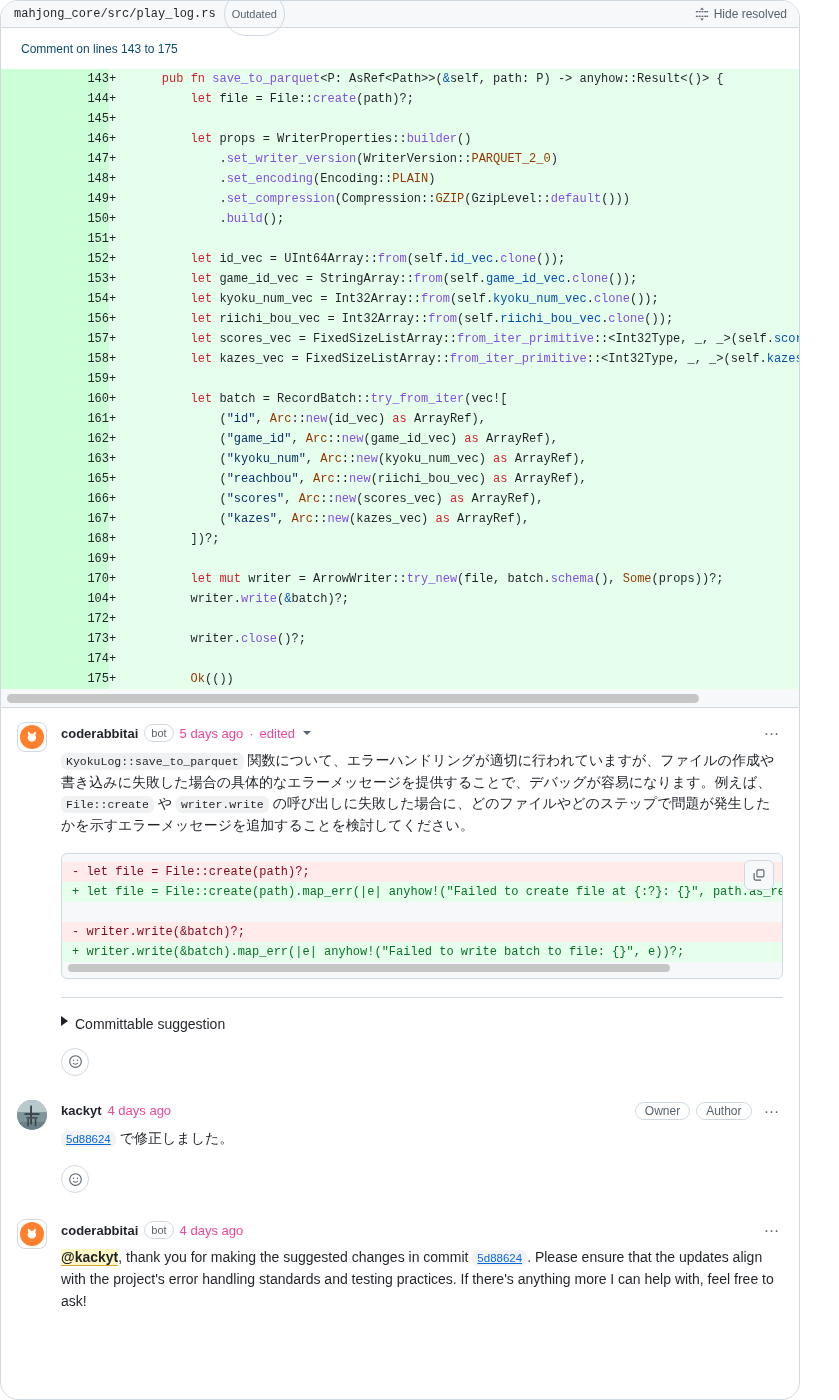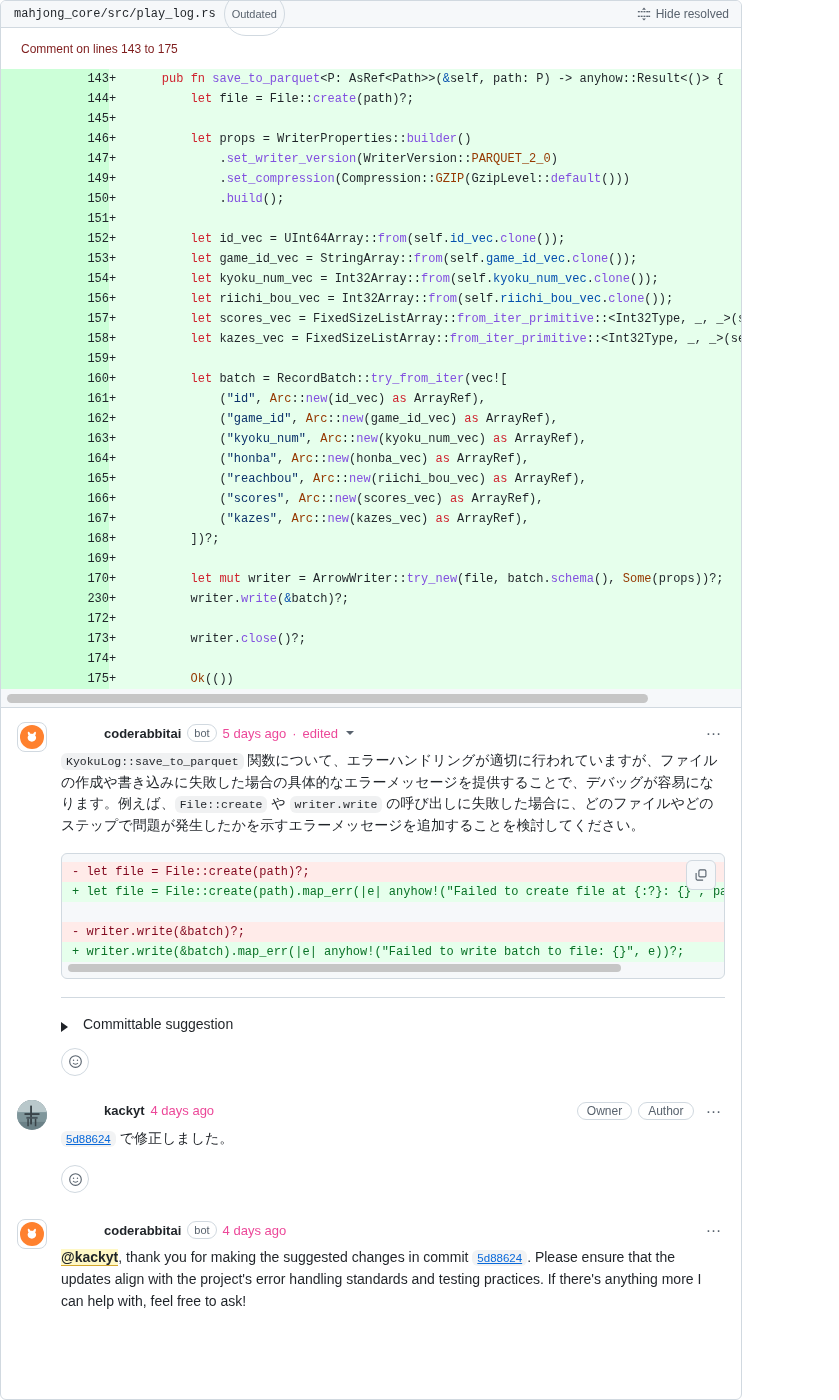--- a/index.html
+++ b/index.html
@@ -10,25 +10,25 @@
   body {
     width: 839px;
     height: 1400px;
     font-family: "Liberation Sans", sans-serif;
     font-size: 14px;
     color: #1f2328;
     overflow: hidden;
   }
   .page {
     position: relative;
-    width: 742px;
+    width: 800px;
     height: 1400px;
     box-sizing: border-box;
     border: 1px solid #d1d9e0;
-    border-radius: 6px;
+    border-radius: 18px;
     overflow: hidden;
     background: #fff;
   }
 
   
   .file-header {
     display: flex;
     align-items: center;
     height: 27px;
     padding: 0 12px 0 13px;
@@ -66,21 +66,21 @@
   }
   .hide-resolved svg { display: block; }
 
   
   .comment-on-lines {
     height: 41px;
     display: flex;
     align-items: center;
     padding-left: 20px;
     font-size: 12px;
-    color: #7f1d1d;
+    color: #0c4a6e;
     background: #fff;
     box-sizing: border-box;
   }
 
   
   .diff-wrap {
     position: relative;
     background: #e6ffec;
     overflow: hidden;
   }
@@ -177,21 +177,20 @@
     background: #7d9196;
     display: block;
   }
 
   .comment-head {
     display: flex;
     align-items: center;
     height: 22px;
     gap: 6px;
     font-size: 13px;
-    margin-left: 43px;
   }
   .author {
     font-weight: bold;
     color: #1f2328;
     font-size: 13px;
   }
   .bot-tag {
     border: 1px solid #d1d9e0;
     border-radius: 2em;
     padding: 0 6px;
@@ -299,22 +298,22 @@
   .sugg-scroll .thumb {
     height: 8px; border-radius: 5px; background: #c6c6c6; width: 85%;
   }
   .sugg-divider {
     height: 1px;
     background: #d1d9e0;
     margin: 18px 0 0 0;
   }
   .committable {
     display: flex;
-    align-items: flex-end;
-    gap: 15px;
+    align-items: flex-start;
+    gap: 7px;
     margin-top: 18px;
     font-size: 14px;
     color: #1f2328;
     cursor: pointer;
   }
   .tri {
     width: 0; height: 0;
     border-top: 5px solid transparent;
     border-bottom: 5px solid transparent;
     border-left: 7px solid #1f2328;
@@ -383,20 +382,25 @@
             <td class="ln">146</td>
             <td class="marker">+</td>
             <td class="code"><span class="pl">        </span><span class="k">let</span><span class="pl"> props = WriterProperties::</span><span class="fn">builder</span><span class="pl">()</span></td>
           </tr>
           <tr>
             <td class="ln">147</td>
             <td class="marker">+</td>
             <td class="code"><span class="pl">            .</span><span class="fn">set_writer_version</span><span class="pl">(WriterVersion::</span><span class="ma">PARQUET_2_0</span><span class="pl">)</span></td>
           </tr>
           <tr>
+            <td class="ln">148</td>
+            <td class="marker">+</td>
+            <td class="code"><span class="pl">            .</span><span class="fn">set_encoding</span><span class="pl">(Encoding::</span><span class="ma">PLAIN</span><span class="pl">)</span></td>
+          </tr>
+          <tr>
             <td class="ln">149</td>
             <td class="marker">+</td>
             <td class="code"><span class="pl">            .</span><span class="fn">set_compression</span><span class="pl">(Compression::</span><span class="ma">GZIP</span><span class="pl">(GzipLevel::</span><span class="fn">default</span><span class="pl">()))</span></td>
           </tr>
           <tr>
             <td class="ln">150</td>
             <td class="marker">+</td>
             <td class="code"><span class="pl">            .</span><span class="fn">build</span><span class="pl">();</span></td>
           </tr>
           <tr>
@@ -453,25 +457,20 @@
             <td class="ln">162</td>
             <td class="marker">+</td>
             <td class="code"><span class="pl">            (</span><span class="st">"game_id"</span><span class="pl">, </span><span class="ma">Arc</span><span class="pl">::</span><span class="fn">new</span><span class="pl">(game_id_vec) </span><span class="k">as</span><span class="pl"> ArrayRef),</span></td>
           </tr>
           <tr>
             <td class="ln">163</td>
             <td class="marker">+</td>
             <td class="code"><span class="pl">            (</span><span class="st">"kyoku_num"</span><span class="pl">, </span><span class="ma">Arc</span><span class="pl">::</span><span class="fn">new</span><span class="pl">(kyoku_num_vec) </span><span class="k">as</span><span class="pl"> ArrayRef),</span></td>
           </tr>
           <tr>
-            <td class="ln">164</td>
-            <td class="marker">+</td>
-            <td class="code"><span class="pl">            (</span><span class="st">"honba"</span><span class="pl">, </span><span class="ma">Arc</span><span class="pl">::</span><span class="fn">new</span><span class="pl">(honba_vec) </span><span class="k">as</span><span class="pl"> ArrayRef),</span></td>
-          </tr>
-          <tr>
             <td class="ln">165</td>
             <td class="marker">+</td>
             <td class="code"><span class="pl">            (</span><span class="st">"reachbou"</span><span class="pl">, </span><span class="ma">Arc</span><span class="pl">::</span><span class="fn">new</span><span class="pl">(riichi_bou_vec) </span><span class="k">as</span><span class="pl"> ArrayRef),</span></td>
           </tr>
           <tr>
             <td class="ln">166</td>
             <td class="marker">+</td>
             <td class="code"><span class="pl">            (</span><span class="st">"scores"</span><span class="pl">, </span><span class="ma">Arc</span><span class="pl">::</span><span class="fn">new</span><span class="pl">(scores_vec) </span><span class="k">as</span><span class="pl"> ArrayRef),</span></td>
           </tr>
           <tr>
@@ -488,21 +487,21 @@
             <td class="ln">169</td>
             <td class="marker">+</td>
             <td class="code">&nbsp;</td>
           </tr>
           <tr>
             <td class="ln">170</td>
             <td class="marker">+</td>
             <td class="code"><span class="pl">        </span><span class="k">let</span><span class="pl"> </span><span class="k">mut</span><span class="pl"> writer = ArrowWriter::</span><span class="fn">try_new</span><span class="pl">(file, batch.</span><span class="fn">schema</span><span class="pl">(), </span><span class="ma">Some</span><span class="pl">(props))?;</span></td>
           </tr>
           <tr>
-            <td class="ln">230</td>
+            <td class="ln">104</td>
             <td class="marker">+</td>
             <td class="code"><span class="pl">        writer.</span><span class="fn">write</span><span class="pl">(</span><span class="co">&amp;</span><span class="pl">batch)?;</span></td>
           </tr>
           <tr>
             <td class="ln">172</td>
             <td class="marker">+</td>
             <td class="code">&nbsp;</td>
           </tr>
           <tr>
             <td class="ln">173</td>

